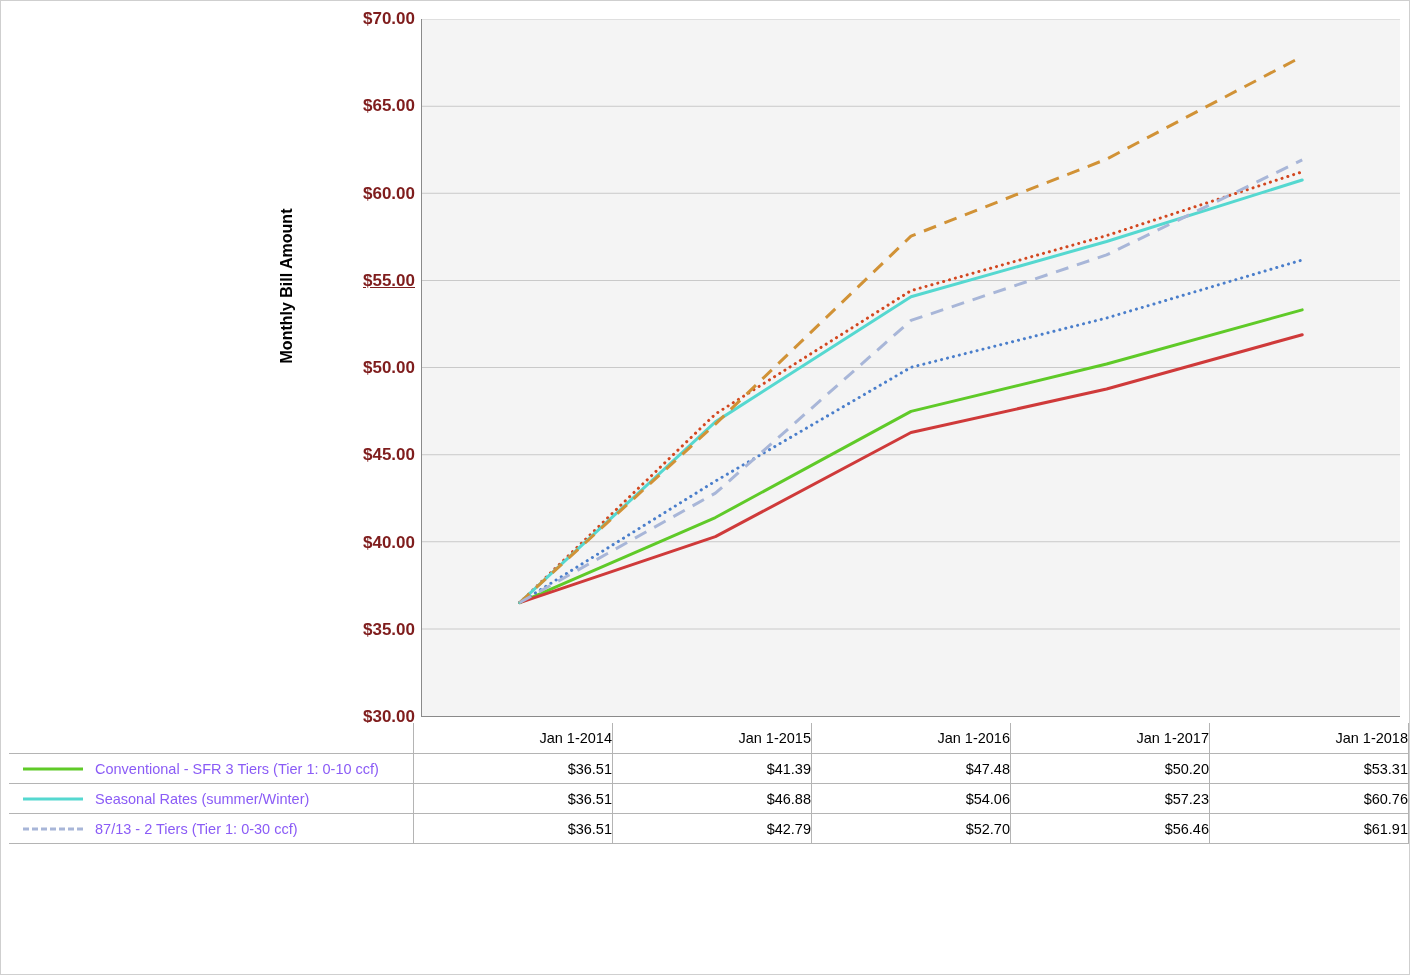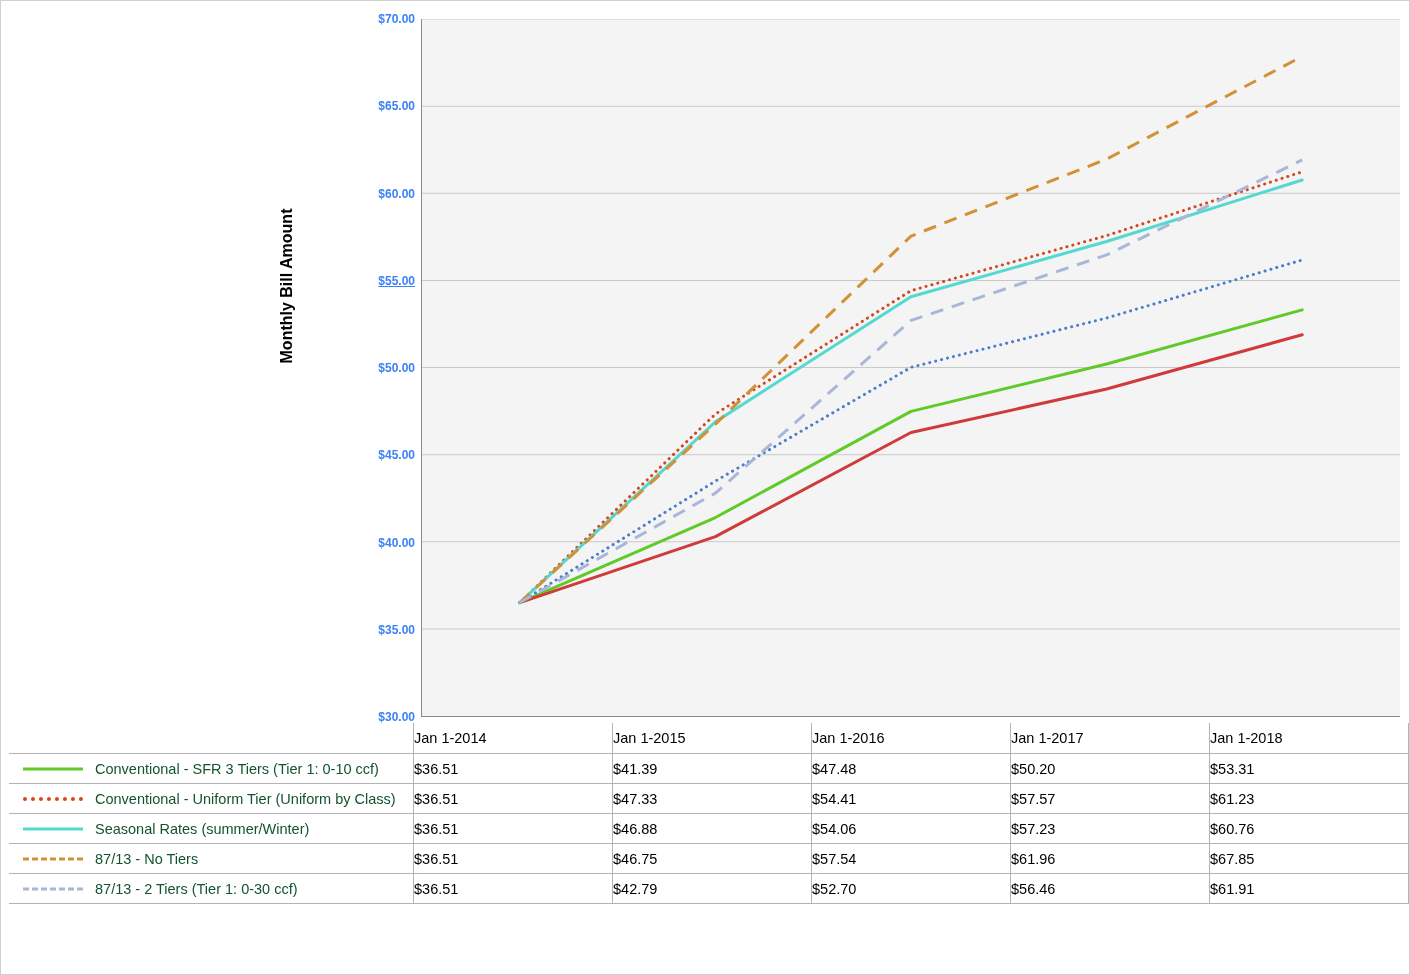--- a/index.html
+++ b/index.html
@@ -47,23 +47,23 @@
     top: 0;
     width: 100%;
     height: 100%;
   }
 
   .ytick {
     position: absolute;
     right: 1000px;
     width: 120px;
     text-align: right;
-    font-size: 12px;
+    font-size: 17px;
     font-weight: bold;
-    color: #3b82f6;
+    color: #7f1d1d;
     transform: translateY(-50%);
   }
   #y-axis-labels {
     position: absolute;
     left: 270px;
     top: 12px;
     width: 140px;
     bottom: 16px;
   }
   #y-axis-labels .ytick {
@@ -119,21 +119,21 @@
     height: 29px;
     padding: 0;
   }
   #data-table .c-key {
     width: 404px;
     padding: 0;
     border-left: none;
   }
   #data-table .c-val {
     width: 198px;
-    text-align: left;
+    text-align: right;
   }
   #data-table thead th {
     border-top: none;
     border-bottom: 1px solid #b4b4b4;
     font-weight: normal;
     text-align: center;
     height: 30px;
     background: #ffffff;
   }
   #data-table thead th.c-key {
@@ -158,21 +158,21 @@
     left: 0;
     right: 0;
     top: 50%;
     transform: translateY(-50%);
     display: block;
     height: 0;
     border-top-width: 3px;
   }
   .label-text {
     font-size: 14.5px;
-    color: #14532d;
+    color: #8b5cf6;
     white-space: nowrap;
   }
 </style>
 </head>
 <body>
 
 <div id="root">
 
   <div id="chart-area">
 
@@ -247,60 +247,30 @@
           <td class="c-val">$36.51</td>
           <td class="c-val">$41.39</td>
           <td class="c-val">$47.48</td>
           <td class="c-val">$50.20</td>
           <td class="c-val">$53.31</td>
         </tr>
         <tr>
           <td class="c-key">
             <div class="keycell">
               <span class="swatch">
-                <i style="border-top: 4px dotted rgb(210, 71, 31);"></i>
-              </span>
-              <span class="label-text">Conventional - Uniform Tier (Uniform by Class)</span>
-            </div>
-          </td>
-          <td class="c-val">$36.51</td>
-          <td class="c-val">$47.33</td>
-          <td class="c-val">$54.41</td>
-          <td class="c-val">$57.57</td>
-          <td class="c-val">$61.23</td>
-        </tr>
-        <tr>
-          <td class="c-key">
-            <div class="keycell">
-              <span class="swatch">
                 <i style="border-top: 3px solid rgb(85, 216, 208);"></i>
               </span>
               <span class="label-text">Seasonal Rates (summer/Winter)</span>
             </div>
           </td>
           <td class="c-val">$36.51</td>
           <td class="c-val">$46.88</td>
           <td class="c-val">$54.06</td>
           <td class="c-val">$57.23</td>
           <td class="c-val">$60.76</td>
-        </tr>
-        <tr>
-          <td class="c-key">
-            <div class="keycell">
-              <span class="swatch">
-                <i style="border-top: 3px dashed rgb(209, 146, 54);"></i>
-              </span>
-              <span class="label-text">87/13 - No Tiers</span>
-            </div>
-          </td>
-          <td class="c-val">$36.51</td>
-          <td class="c-val">$46.75</td>
-          <td class="c-val">$57.54</td>
-          <td class="c-val">$61.96</td>
-          <td class="c-val">$67.85</td>
         </tr>
         <tr>
           <td class="c-key">
             <div class="keycell">
               <span class="swatch">
                 <i style="border-top: 3px dashed rgb(168, 182, 216);"></i>
               </span>
               <span class="label-text">87/13 - 2 Tiers (Tier 1: 0-30 ccf)</span>
             </div>
           </td>

